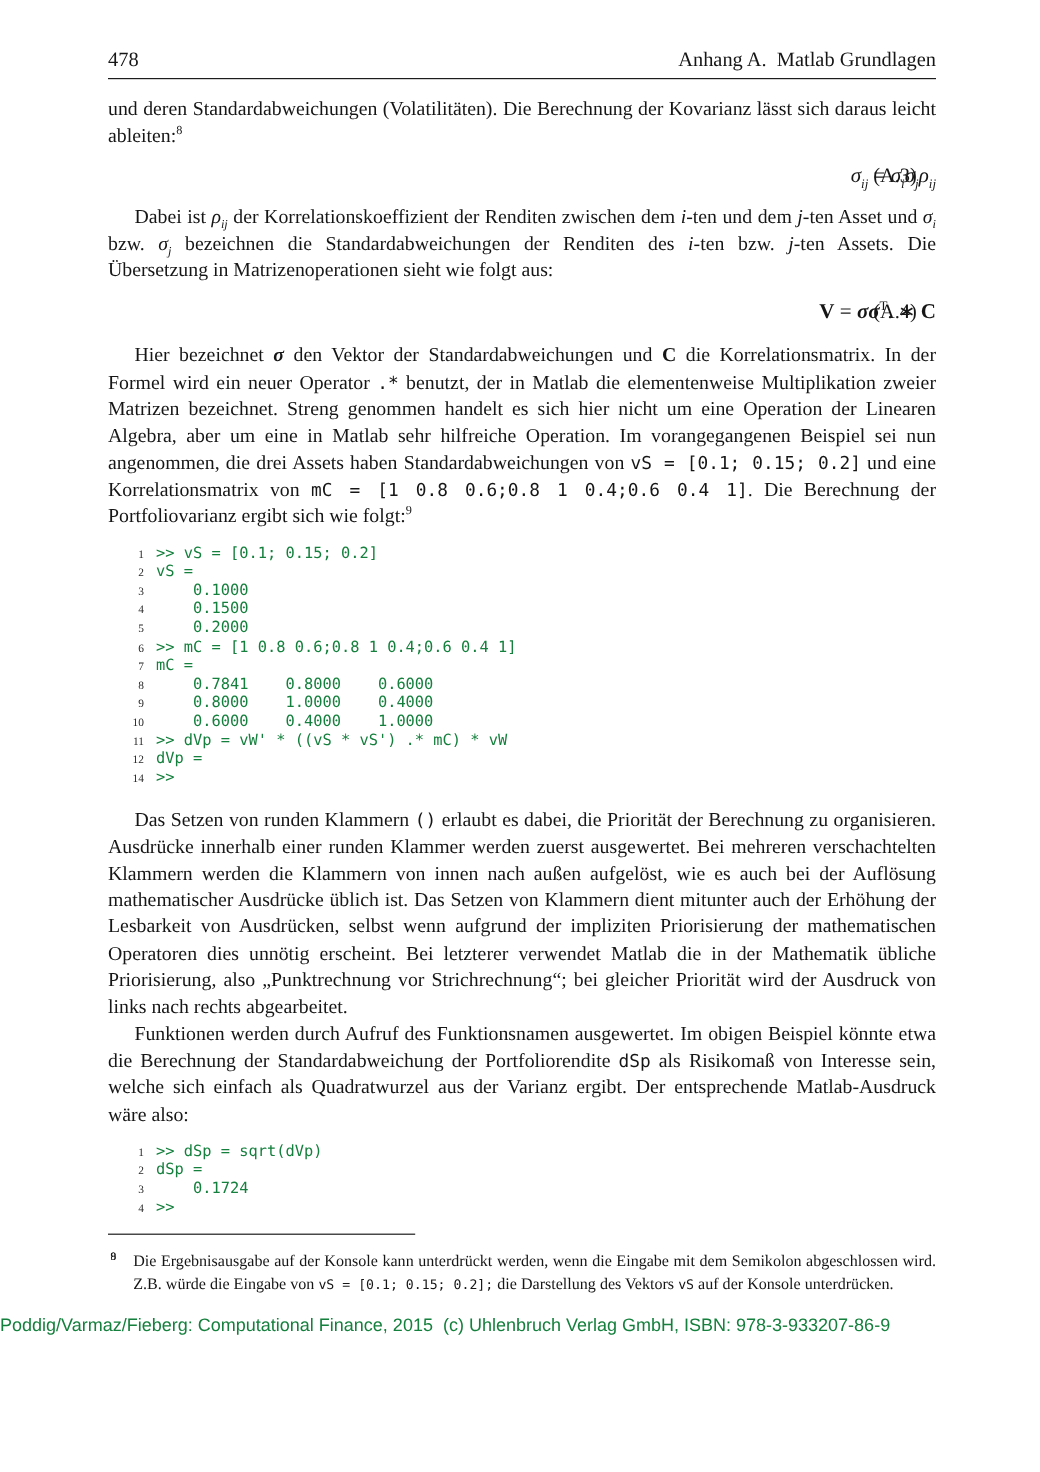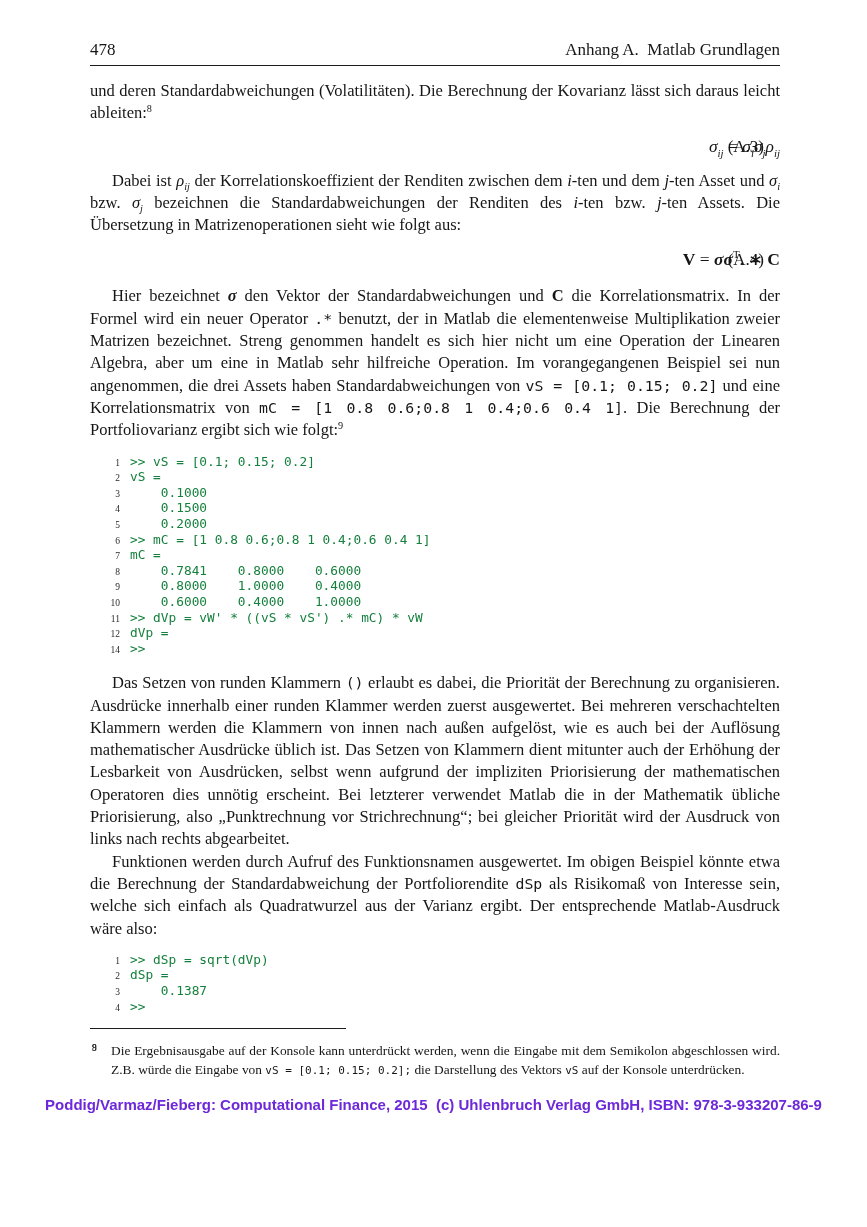--- a/index.html
+++ b/index.html
@@ -33,25 +33,24 @@
   .code-text{font-family:"DejaVu Sans Mono",monospace;font-size:12.8px;white-space:pre;margin-left:10px;color:#15803d;}
   
   .footnotes{position:absolute;top:1028px;left:90px;width:690px;}
   .fn-rule{width:256px;border-top:1.2px solid #1c1c1c;margin-bottom:13px;}
   .footnote{position:relative;padding-left:21px;font-size:13.4px;line-height:18.8px;text-align:justify;margin-bottom:12px;}
   .fn-marker{position:absolute;left:2px;top:-3px;font-size:9.5px;}
   .footnote .tt{font-size:11px;}
   
   .footer{
     position:absolute;left:0;right:0;bottom:22px;
-    text-align:center;
+    text-align:left;
     font-family:"Liberation Sans",sans-serif;
-    font-size:15px;color:#6d28d9;
+    font-size:15px;color:#15803d;
     white-space:pre-wrap;
-    font-weight:bold;
   }
 </style>
 </head>
 <body>
 
 <div class="page">
   <div class="content">
 
     <div class="pghead">
       <span>478</span>
@@ -137,21 +136,21 @@
         <div class="code-line">
           <span class="line-no">1</span>
           <span class="code-text">&gt;&gt; dSp = sqrt(dVp)</span>
         </div>
         <div class="code-line">
           <span class="line-no">2</span>
           <span class="code-text">dSp =</span>
         </div>
         <div class="code-line">
           <span class="line-no">3</span>
-          <span class="code-text">    0.1387</span>
+          <span class="code-text">    0.1724</span>
         </div>
         <div class="code-line">
           <span class="line-no">4</span>
           <span class="code-text">&gt;&gt;</span>
         </div>
       </div>
 
   </div>
 
   <div class="footnotes">

